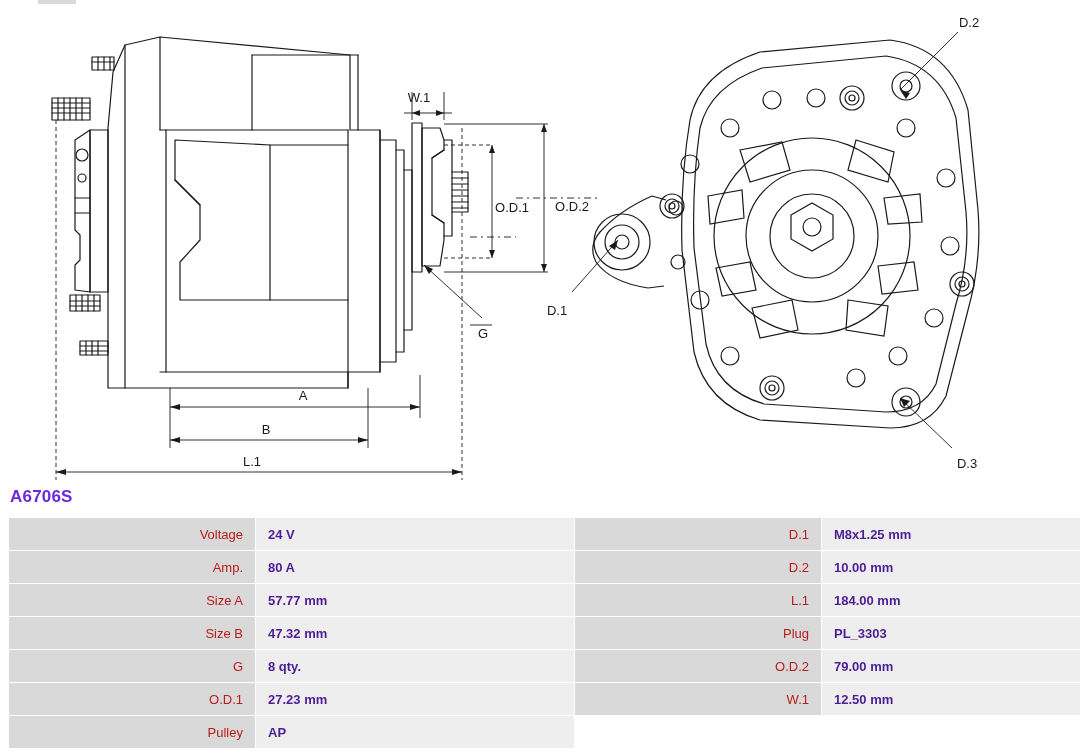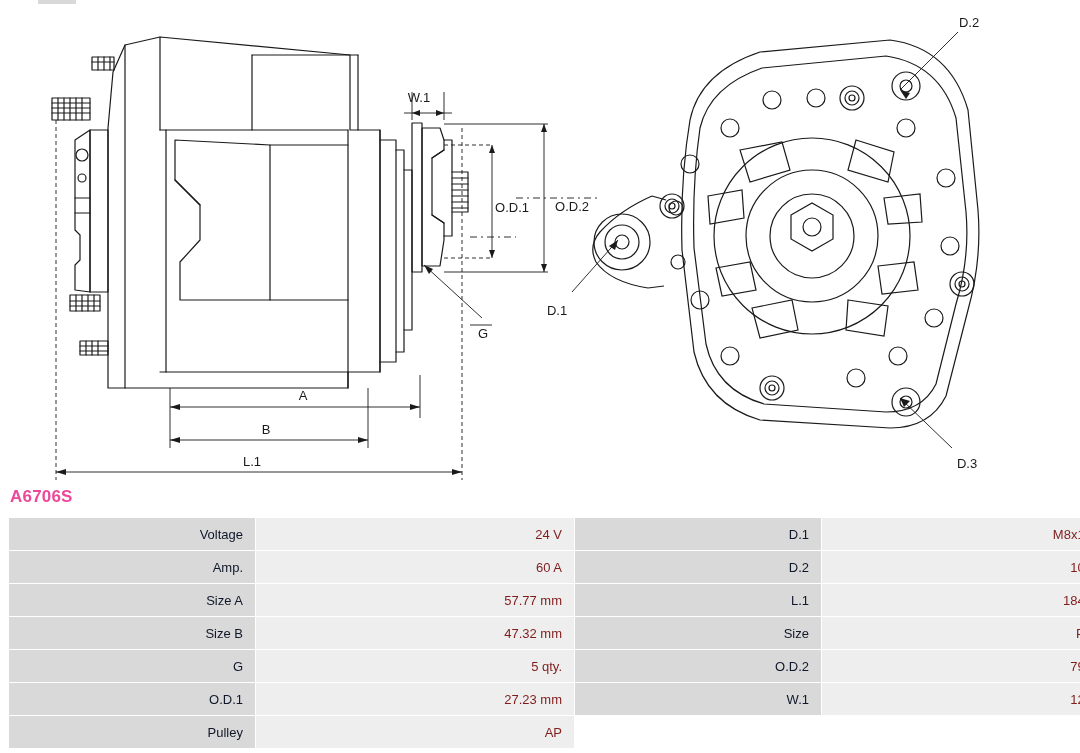--- a/index.html
+++ b/index.html
@@ -26,49 +26,50 @@
     top: 0;
     width: 1080px;
     height: 490px;
   }
   #part-number {
     position: absolute;
     left: 10px;
     top: 487px;
     font-size: 17px;
     font-weight: bold;
-    color: #ec4899;
+    color: #6d28d9;
     letter-spacing: 0.2px;
   }
   #spec-table {
     position: absolute;
     left: 8px;
     top: 517px;
     width: 1064px;
     border-collapse: collapse;
     table-layout: fixed;
     font-size: 13px;
   }
   #spec-table td {
     border: 1px solid #ffffff;
     height: 32px;
     padding: 0 12px;
     vertical-align: middle;
   }
   #spec-table td.label {
     background: #d9d9d9;
     text-align: right;
-    color: #0f172a;
+    color: #b91c1c;
     width: 222px;
   }
   #spec-table td.value {
     background: #eeeeee;
-    text-align: right;
-    color: #7f1d1d;
+    text-align: left;
+    color: #4c1d95;
     width: 294px;
+    font-weight: bold;
   }
   #spec-table td.empty {
     background: #ffffff;
     border-color: #ffffff;
   }
   #spec-table td.label-empty {
     background: #ffffff;
     border: 1px solid #ffffff;
   }
   .svg-text {
@@ -316,39 +317,39 @@
   <table id="spec-table">
     <tbody>
       <tr>
         <td class="label">Voltage</td>
         <td class="value">24 V</td>
         <td class="label">D.1</td>
         <td class="value">M8x1.25 mm</td>
       </tr>
       <tr>
         <td class="label">Amp.</td>
-        <td class="value">60 A</td>
+        <td class="value">80 A</td>
         <td class="label">D.2</td>
         <td class="value">10.00 mm</td>
       </tr>
       <tr>
         <td class="label">Size A</td>
         <td class="value">57.77 mm</td>
         <td class="label">L.1</td>
         <td class="value">184.00 mm</td>
       </tr>
       <tr>
         <td class="label">Size B</td>
         <td class="value">47.32 mm</td>
-        <td class="label">Size</td>
+        <td class="label">Plug</td>
         <td class="value">PL_3303</td>
       </tr>
       <tr>
         <td class="label">G</td>
-        <td class="value">5 qty.</td>
+        <td class="value">8 qty.</td>
         <td class="label">O.D.2</td>
         <td class="value">79.00 mm</td>
       </tr>
       <tr>
         <td class="label">O.D.1</td>
         <td class="value">27.23 mm</td>
         <td class="label">W.1</td>
         <td class="value">12.50 mm</td>
       </tr>
       <tr>

